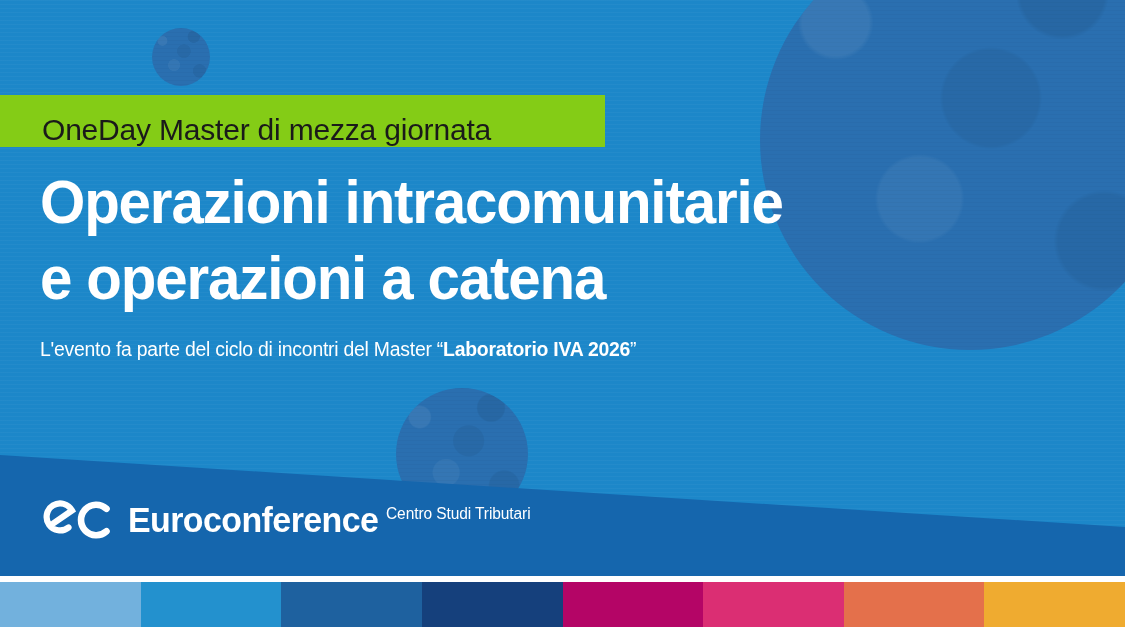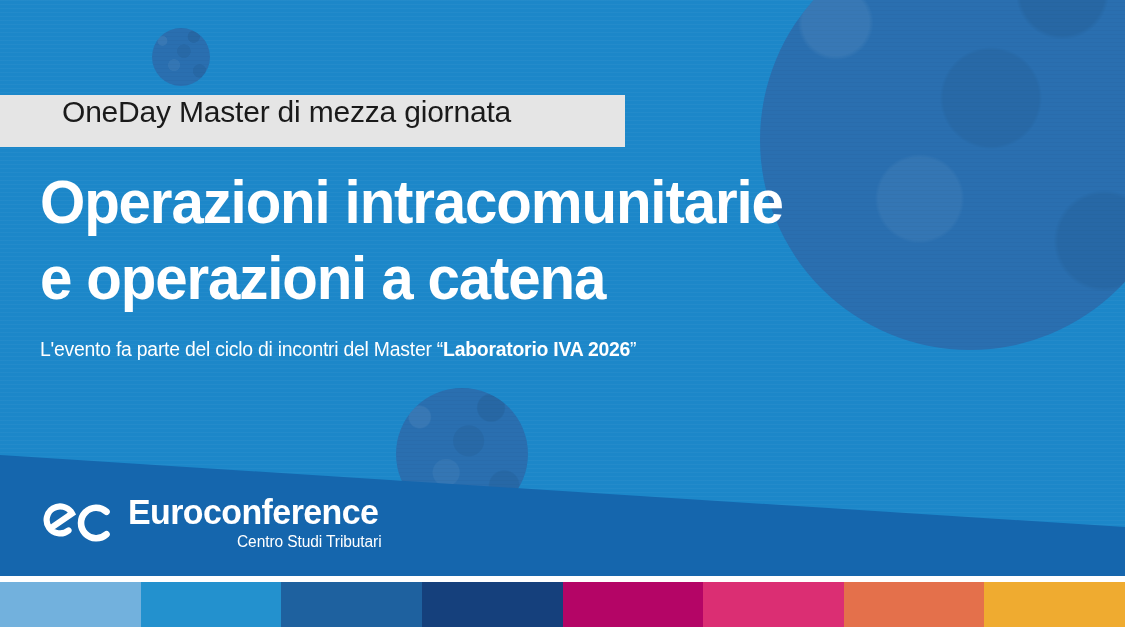--- a/index.html
+++ b/index.html
@@ -69,24 +69,23 @@
     clip-path: polygon(0 455px, 1125px 527px, 1125px 582px, 0 582px);
   }
 
   
   .eyebrow-box {
     position: absolute;
     left: 0;
     top: 95px;
     width: 605px;
     height: 52px;
-    background: #e5e5e5;
+    background: #84cc16;
     display: flex;
-    align-items: flex-start;
-    padding-left: 20px;
+    align-items: flex-end;
   }
   .eyebrow-text {
     color: #1a1a1a;
     font-size: 30px;
     font-weight: 400;
     letter-spacing: -0.2px;
     padding-left: 42px;
     white-space: nowrap;
   }
 
@@ -124,21 +123,21 @@
   
   .logo {
     position: absolute;
     left: 42px;
     top: 494px;
     display: flex;
     align-items: center;
     gap: 14px;
   }
   .logo-mark { flex: 0 0 auto; display: block; }
-  .logo-words { display: flex; flex-direction: column; justify-content: center; align-items: flex-end; }
+  .logo-words { display: flex; flex-direction: row; justify-content: center; }
   .logo-name {
     color: #ffffff;
     font-size: 35px;
     font-weight: 700;
     line-height: 36px;
     letter-spacing: -0.6px;
     transform: scaleX(0.97);
     transform-origin: left center;
   }
   .logo-tagline {

